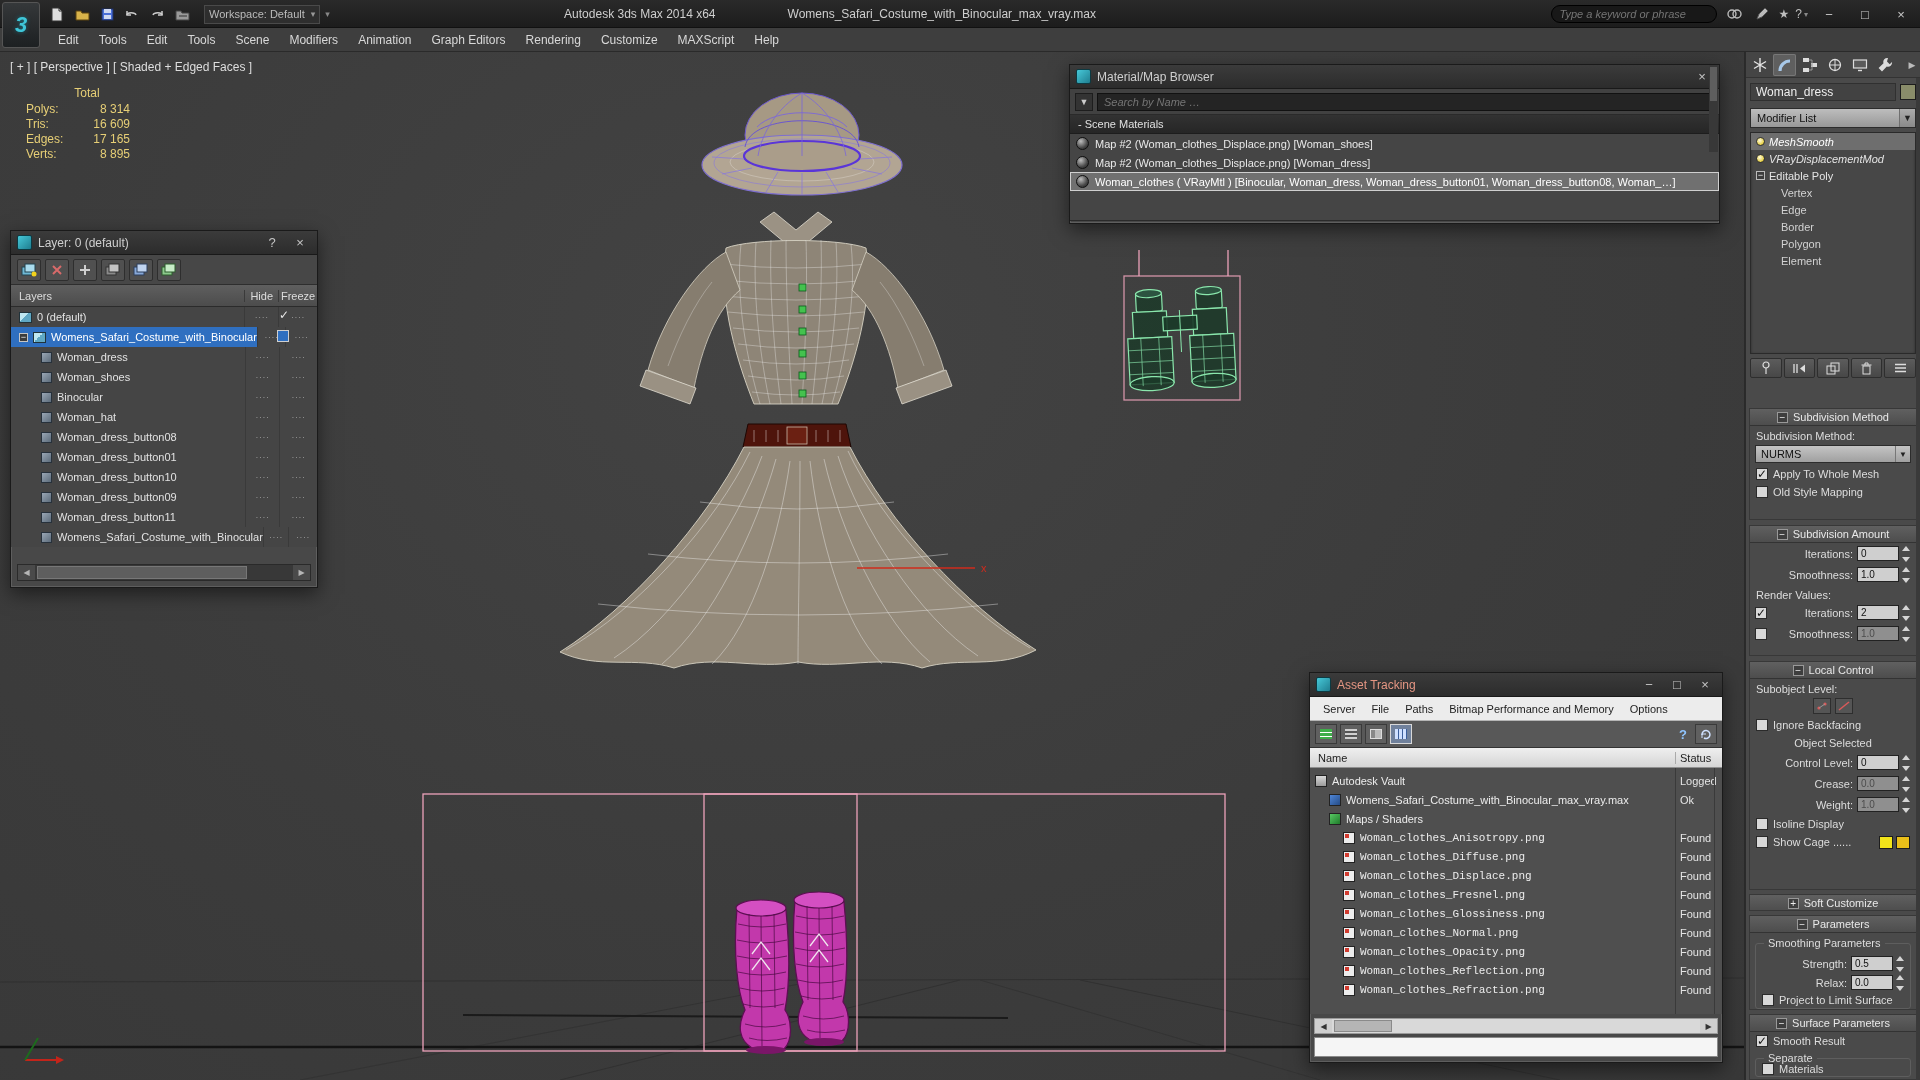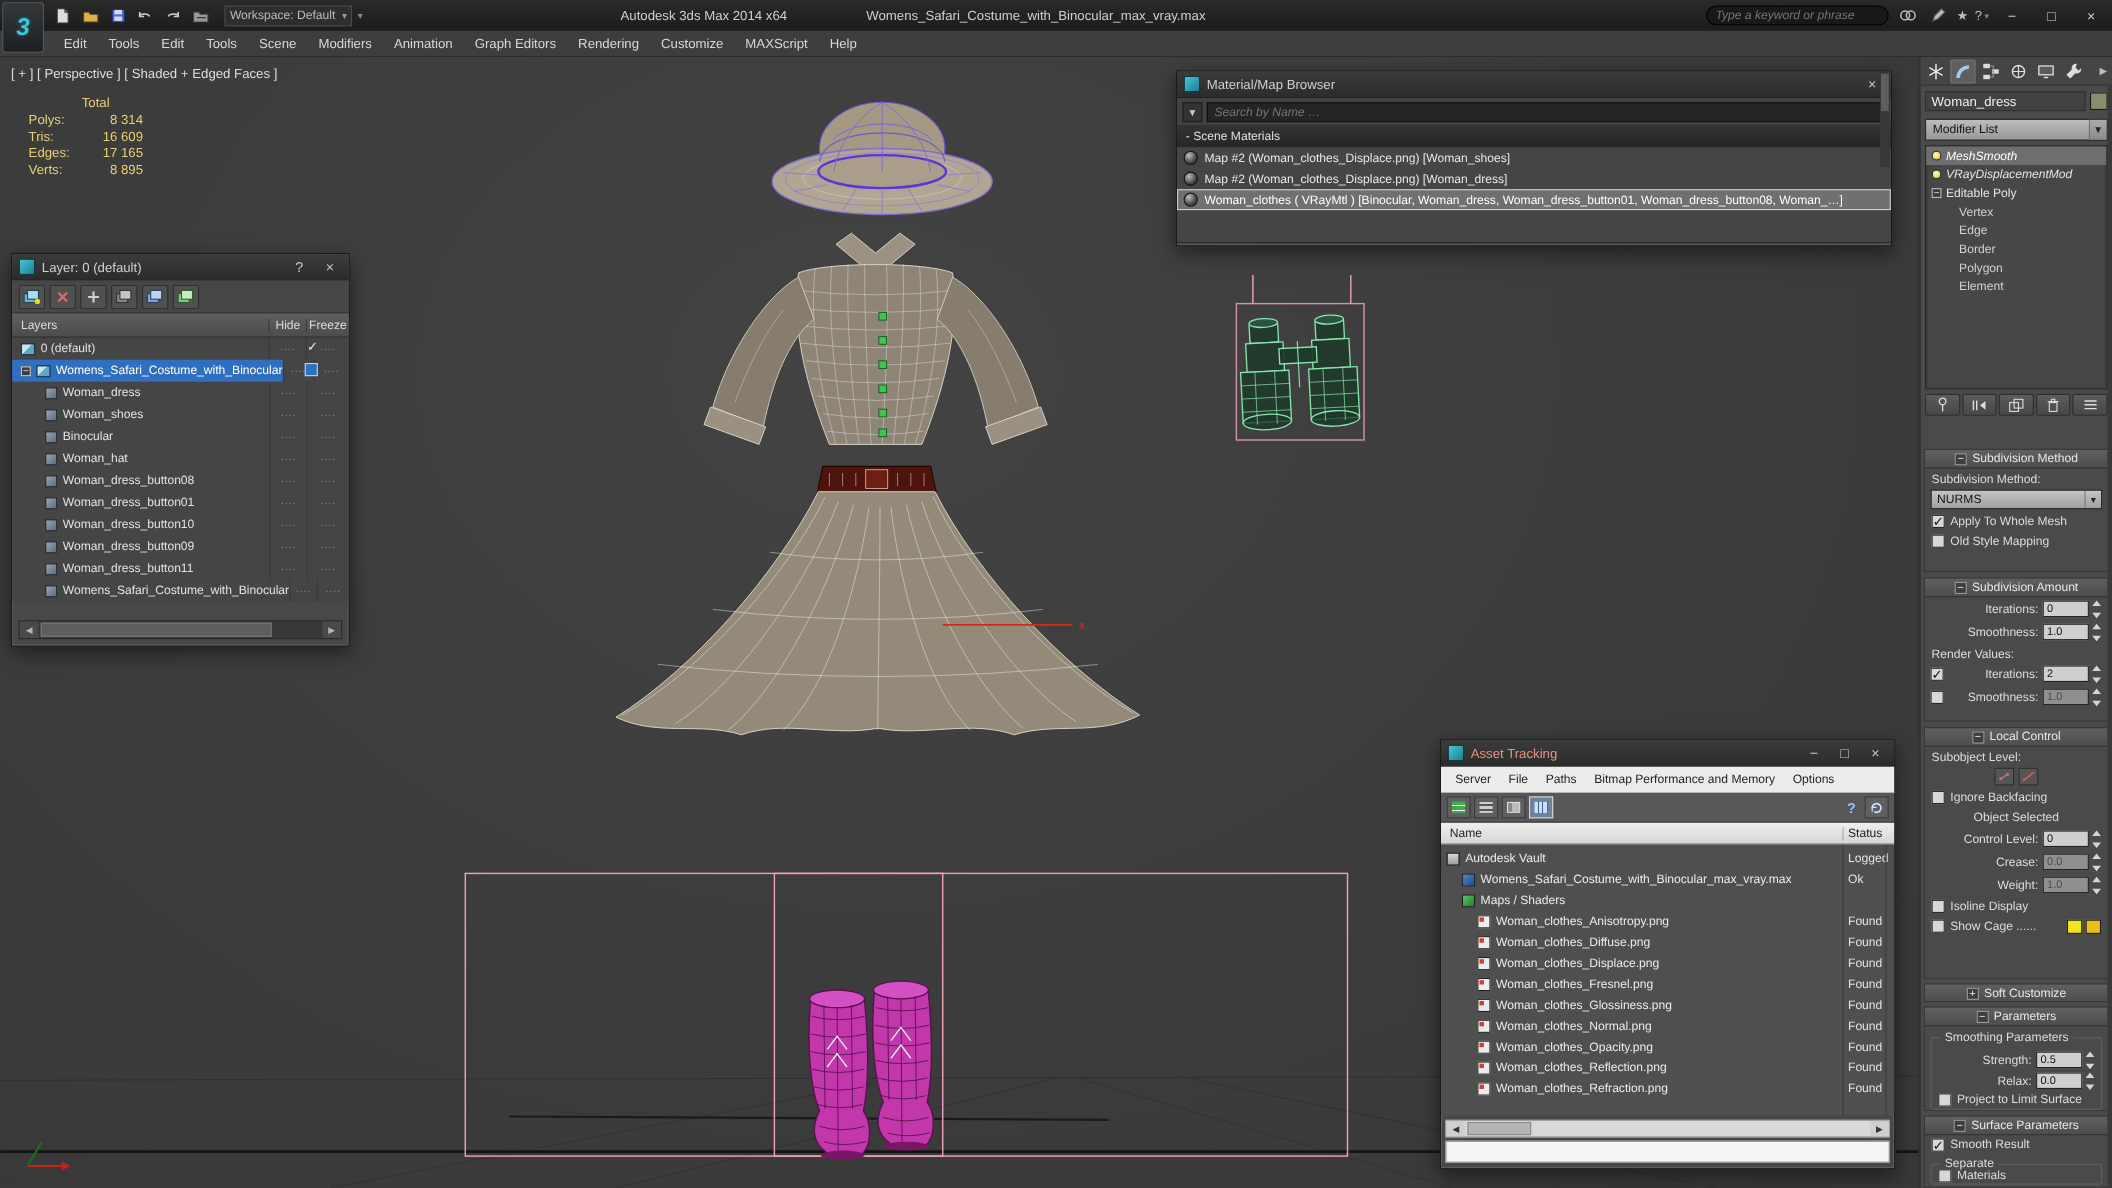--- a/index.html
+++ b/index.html
@@ -100,21 +100,21 @@
   .at-header{height:20px;display:flex;background:linear-gradient(#efefef,#d5d5d5);border-bottom:1px solid #8f8f8f;color:#1c1c1c;font-size:11px;align-items:center;}
   .ath-name{width:365px;padding-left:8px;}
   .ath-status{width:40px;border-left:1px solid #aaa;padding-left:4px;}
   .at-body{position:relative;background:#4f4f4f;height:246px;overflow:hidden;}
   .at-sep{position:absolute;left:365px;top:0;bottom:0;width:1px;background:#3a3a3a;}
   .at-sep2{position:absolute;left:404px;top:0;bottom:0;width:1px;background:#3a3a3a;}
   .arow{height:19px;display:flex;align-items:flex-end;font-size:11px;color:#ececec;}
   .arow .ncell{width:365px;display:flex;align-items:center;gap:5px;white-space:nowrap;overflow:hidden;}
   .arow.ind0 .ncell{padding-left:5px;}
   .arow.ind1 .ncell{padding-left:19px;}
-  .arow.ind2 .ncell{padding-left:33px;}
+  .arow.ind2 .ncell{padding-left:33px;font-family:Liberation Mono, monospace;}
   .arow .scell{padding-left:5px;color:#e4e4e4;}
   .aic{width:12px;height:12px;flex:none;border:1px solid #222;}
   .aic{display:none;}
   .arow.vault .aic.vaulti{display:block;background:linear-gradient(#d8d8d8,#9b9b9b);}
   .arow.max .aic.maxi{display:block;background:linear-gradient(135deg,#4f86d8,#244b86);}
   .arow.maps .aic.mapsi{display:block;background:linear-gradient(135deg,#58c964,#1f7a2a);}
   .arow.png .aic.pngi{display:block;background:#ececec;position:relative;}
   .arow.png .aic.pngi::after{content:"";position:absolute;left:1px;top:1px;width:4px;height:4px;background:#d23b2f;}
   .at-scroll{position:absolute;left:4px;right:4px;bottom:28px;height:16px;background:#d9d9d9;border:1px solid #9a9a9a;display:flex;align-items:center;}
   .at-scroll .scr-btn{background:#cfcfcf;color:#333;height:14px;}

